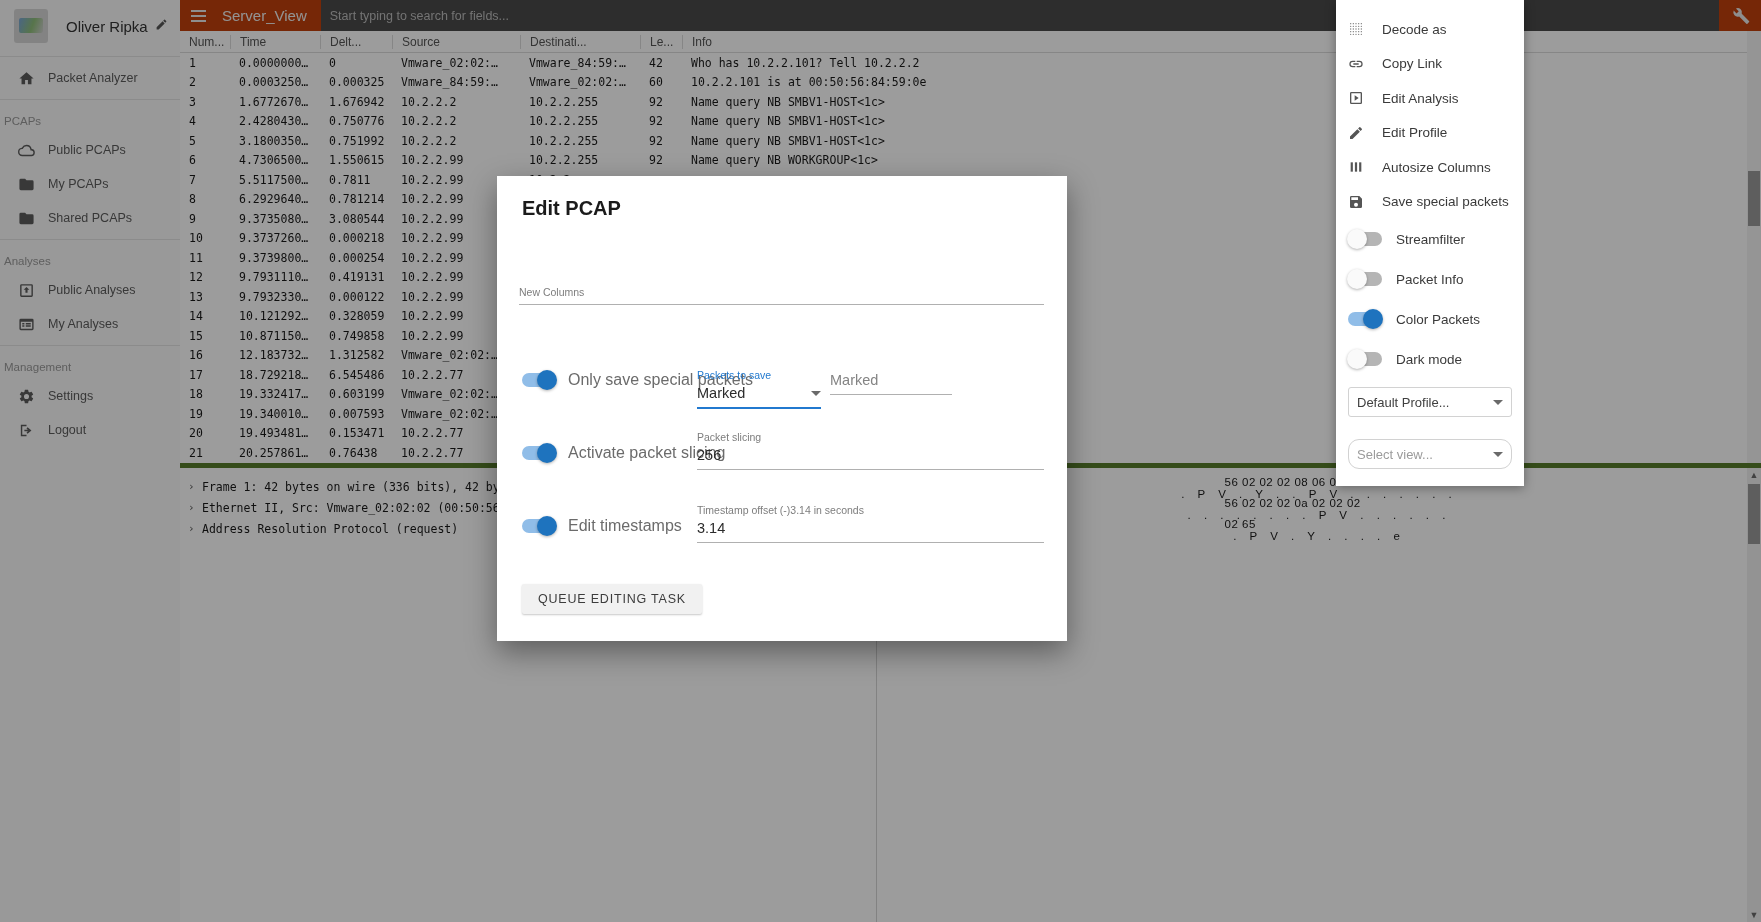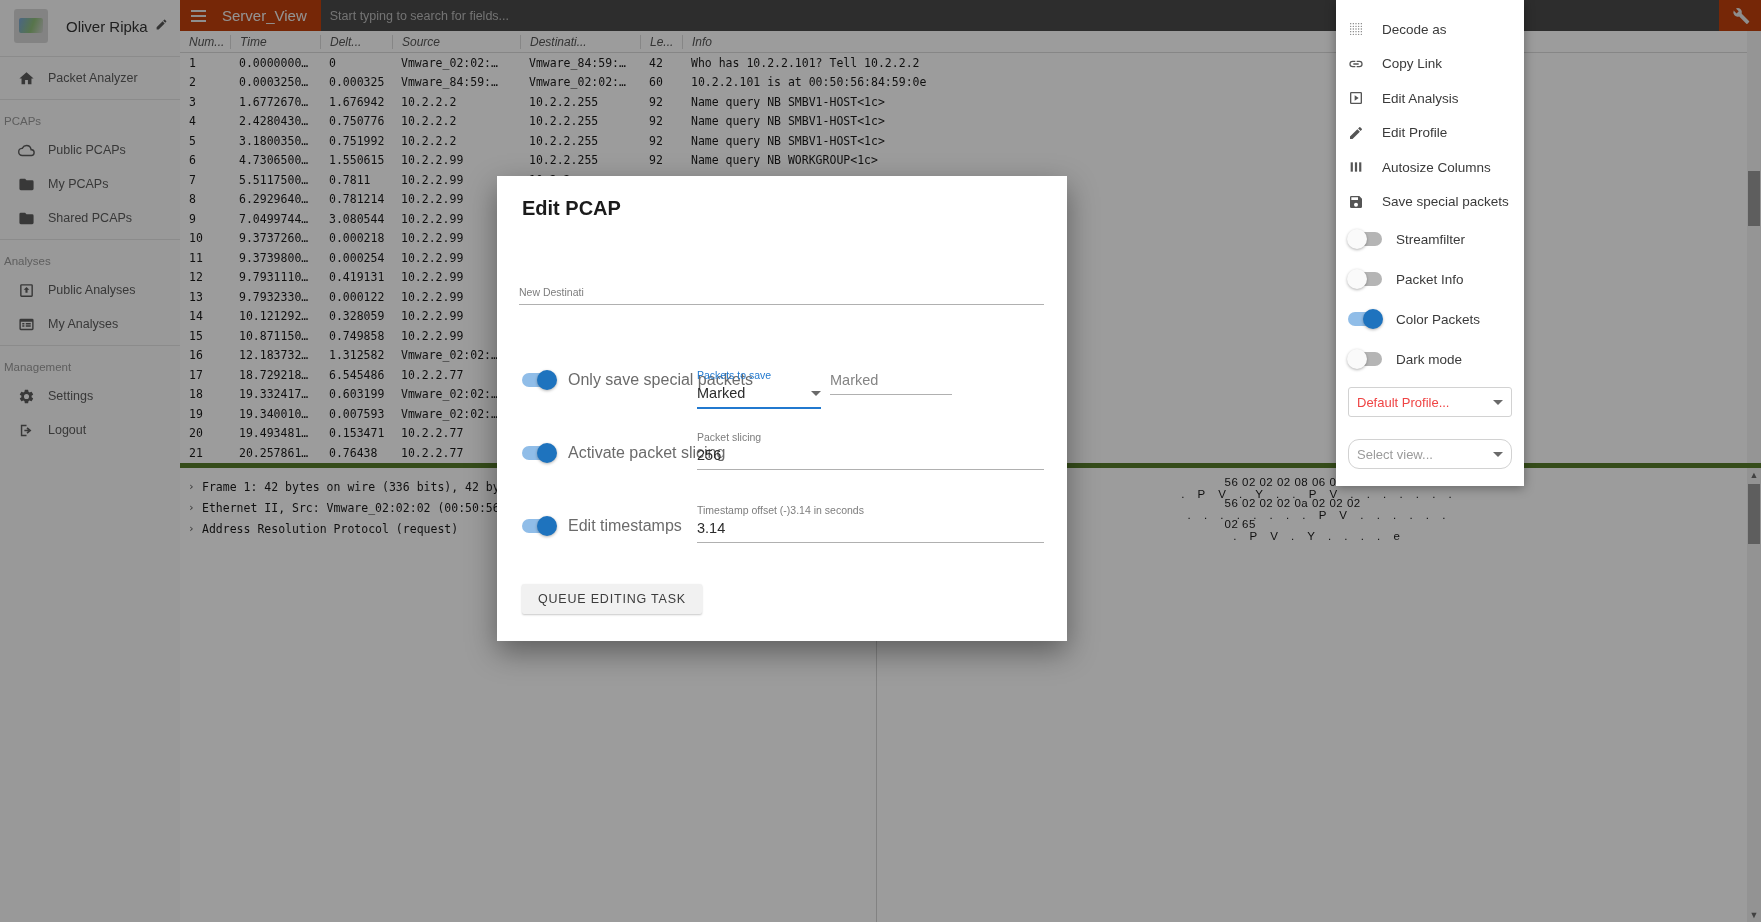--- a/index.html
+++ b/index.html
@@ -63,21 +63,21 @@
   .wrench { width: 42px; display:flex; align-items:center; justify-content:center; cursor:pointer; }
   .wrench svg { width: 19px; height: 19px; fill: #e8e8e8; }
 
   
   .pkt-wrap { position: absolute; left: 0; top: 31px; right: 0; height: 463px; background: #fff; }
   .pkt-head {
     display: flex; height: 22px; align-items: center;
     border-bottom: 1px solid #dcdcdc; font-size: 12px; color: #555;
     font-family: "Liberation Sans", sans-serif;
   }
-  .pkt-head .cell { border-left: 1px solid #dcdcdc; padding-left: 9px; overflow:hidden; white-space:nowrap;font-style:italic;}
+  .pkt-head .cell { border-left: 1px solid #dcdcdc; padding-left: 9px; overflow:hidden; white-space:nowrap;}
   .pkt-head .cell:first-child { border-left: none; }
   .pkt-row {
     display: flex; height: 19.5px; align-items: center;
     font-family: "DejaVu Sans Mono", monospace; font-size: 11.5px; color: #1a1a1a;
   }
   .pkt-row .cell { padding-left: 9px; overflow: hidden; white-space: nowrap; }
   .c-num { width: 50px; }
   .c-time { width: 90px; }
   .c-delta { width: 72px; }
   .c-src { width: 128px; }
@@ -138,21 +138,21 @@
   .ctx-label { font-size: 13.5px; color: #3a3a3a; }
   .ctx-toggle-item { display:flex; align-items:center; height: 40px; padding-left: 12px; cursor:pointer;}
   .tgl { width: 34px; height: 14px; border-radius: 7px; position: relative; flex:0 0 34px; margin-right: 14px;}
   .tgl .knob { position:absolute; top:-3px; width: 20px; height: 20px; border-radius: 50%; box-shadow: 0 1px 3px rgba(0,0,0,0.3);}
   .tgl.off { background: #b5b5b5; }
   .tgl.off .knob { left: -1px; background: #fafafa; }
   .tgl.on { background: #90bde8; }
   .tgl.on .knob { right: -1px; background: #1e73be; }
   .ctx-select {
     margin: 8px 12px 0 12px; height: 30px; border: 1px solid #d2d2d2; border-radius: 3px;
-    display:flex; align-items:center; padding: 0 8px; font-size: 13px; color: #ef4444;
+    display:flex; align-items:center; padding: 0 8px; font-size: 13px; color: #404040;
     justify-content: space-between; background:#fff; cursor:pointer;
   }
   .ctx-select.placeholder { color: #9b9b9b; margin-top: 22px; border-radius: 11px; }
   .caret { width: 0; height: 0; border-left: 5px solid transparent; border-right: 5px solid transparent;
            border-top: 5px solid #6a6a6a; }
 
   
   .dialog {
     position: absolute; left: 497px; top: 176px; width: 570px; height: 465px;
     background: #fff; box-shadow: 0 11px 28px rgba(0,0,0,0.4);
@@ -380,21 +380,21 @@
             <div class="cell c-num">8</div>
             <div class="cell c-time">6.2929640…</div>
             <div class="cell c-delta">0.781214</div>
             <div class="cell c-src">10.2.2.99</div>
             <div class="cell c-dst">10.2.2.</div>
             <div class="cell c-len"></div>
             <div class="cell c-info"></div>
           </div>
           <div class="pkt-row">
             <div class="cell c-num">9</div>
-            <div class="cell c-time">7.0499744…</div>
+            <div class="cell c-time">9.3735080…</div>
             <div class="cell c-delta">3.080544</div>
             <div class="cell c-src">10.2.2.99</div>
             <div class="cell c-dst">10.2.2.</div>
             <div class="cell c-len"></div>
             <div class="cell c-info"></div>
           </div>
           <div class="pkt-row">
             <div class="cell c-num">10</div>
             <div class="cell c-time">9.3737260…</div>
             <div class="cell c-delta">0.000218</div>
@@ -676,21 +676,21 @@
     <div class="ctx-select placeholder">
       <span>Select view...</span>
       <span class="caret"></span>
     </div>
   </div>
 
   <div class="dialog">
     <div class="dlg-title">Edit PCAP</div>
 
     <div class="field filename-field">
-      <div class="f-label">New Destinati</div>
+      <div class="f-label">New Columns</div>
       <div class="f-underline"></div>
     </div>
 
     <div class="sw-row r1">
       <span class="sw">
           <span class="knob"></span>
         </span>
       <span class="sw-label">Only save special packets</span>
     </div>
     <div class="field sel-field">

